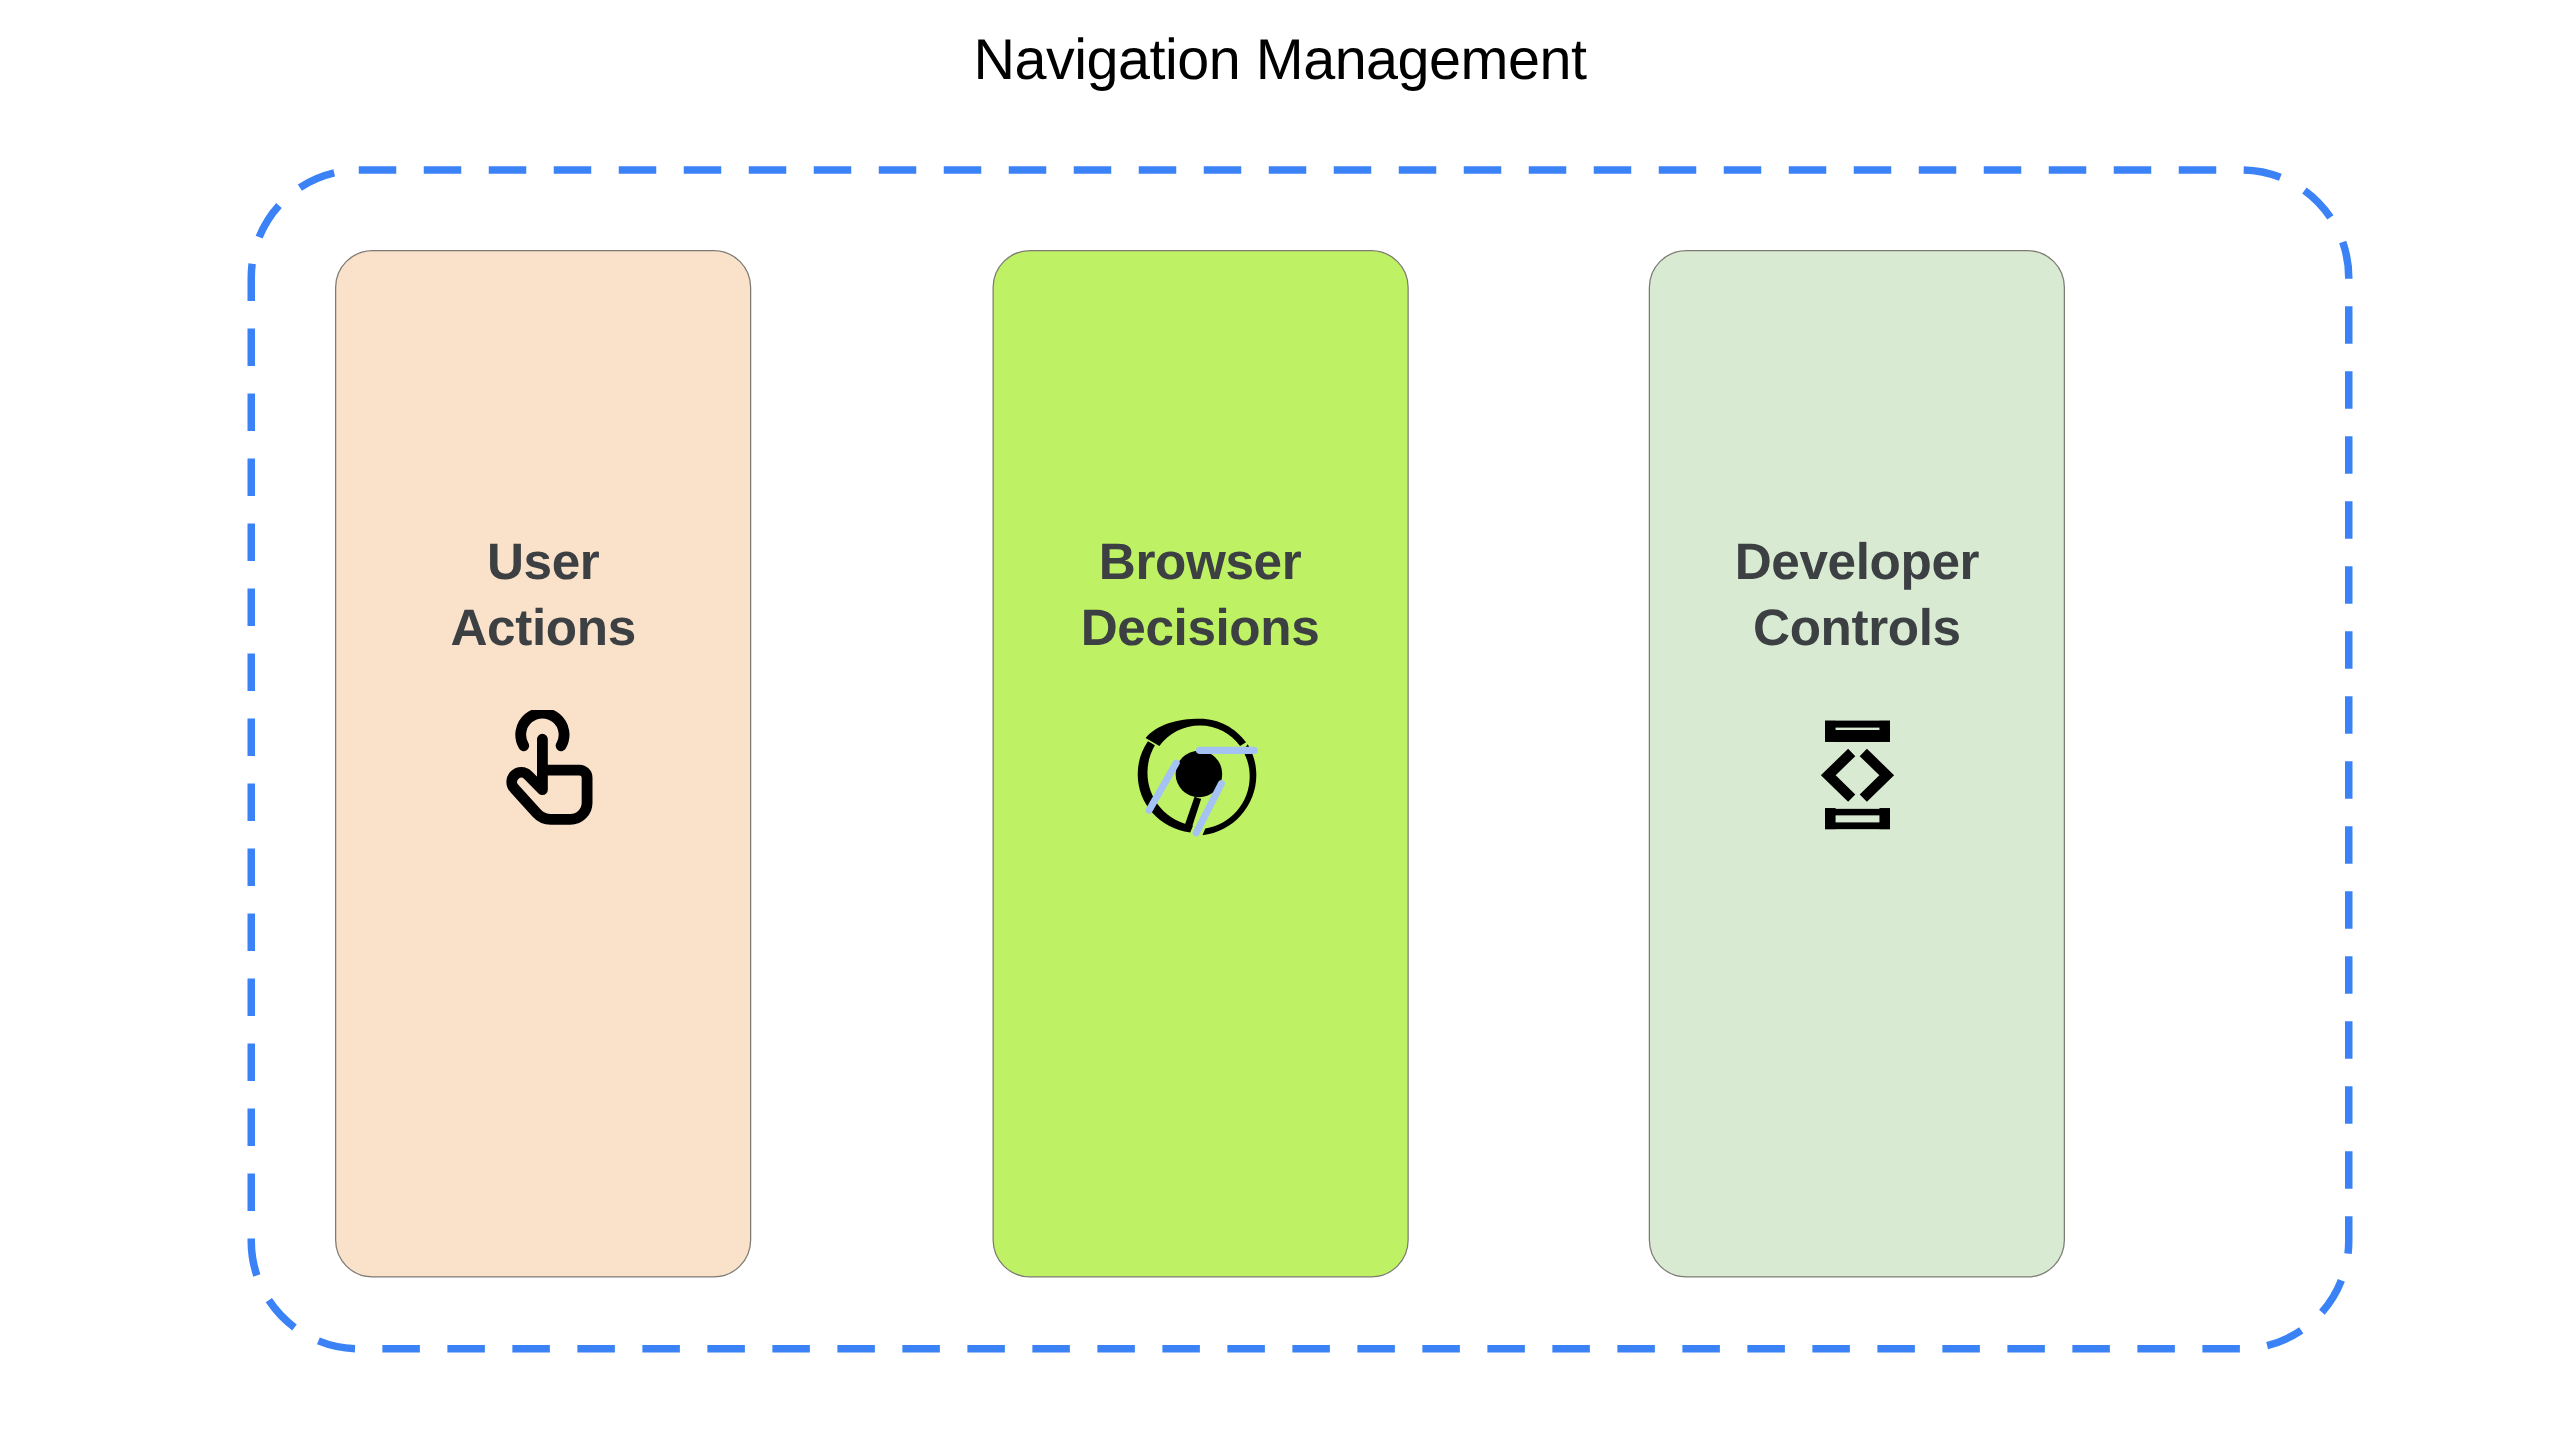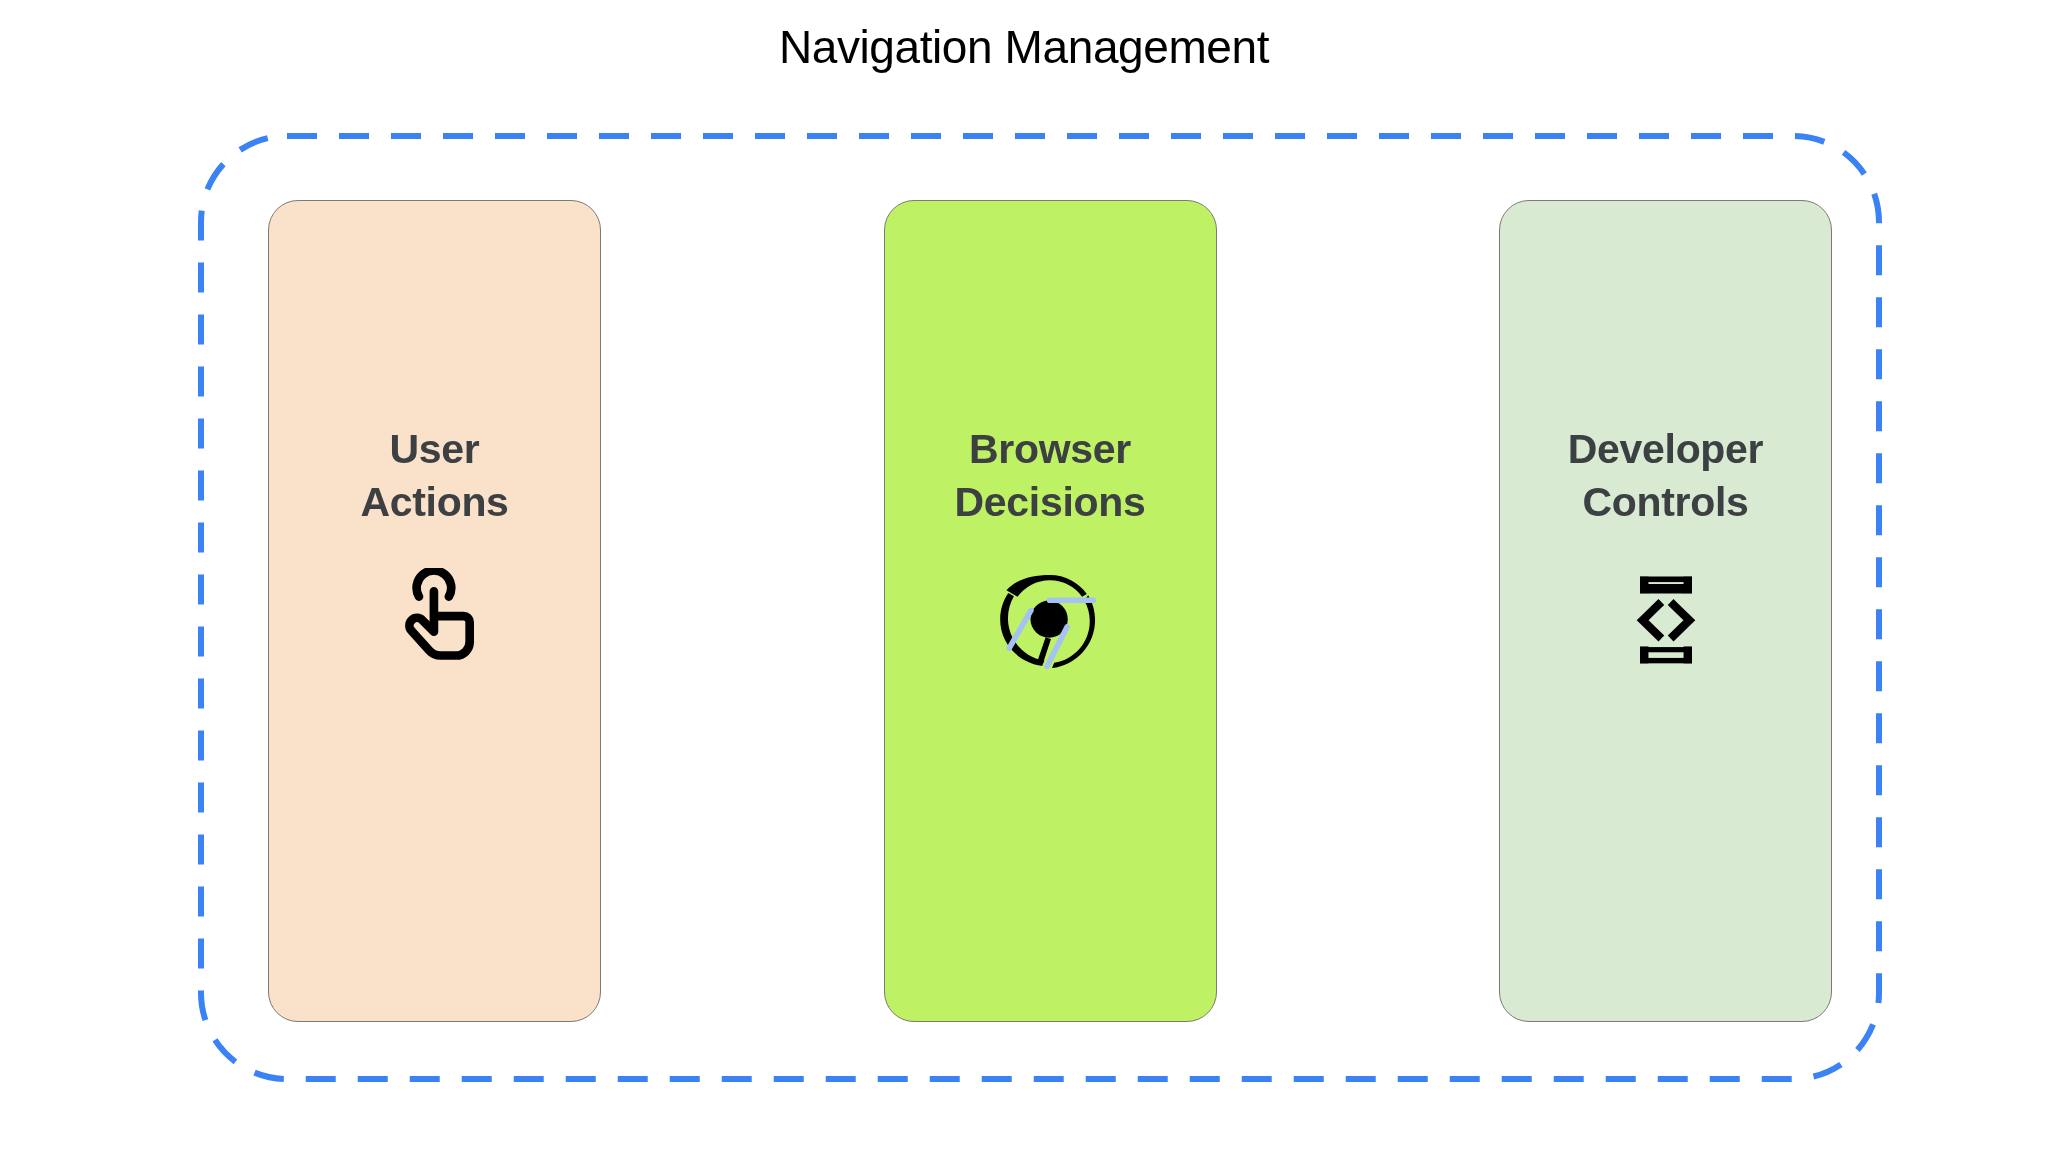--- a/index.html
+++ b/index.html
@@ -55,21 +55,21 @@
     width: 100%;
     height: 100%;
     overflow: visible;
   }
 
   
   .cards-row {
     position: absolute;
     left: 268px;
     top: 200px;
-    width: 1564px;
+    width: 1384px;
     height: 822px;
     display: flex;
     flex-direction: row;
     justify-content: space-between;
     align-items: center;
   }
 
   .card {
     position: relative;
     width: 333px;

